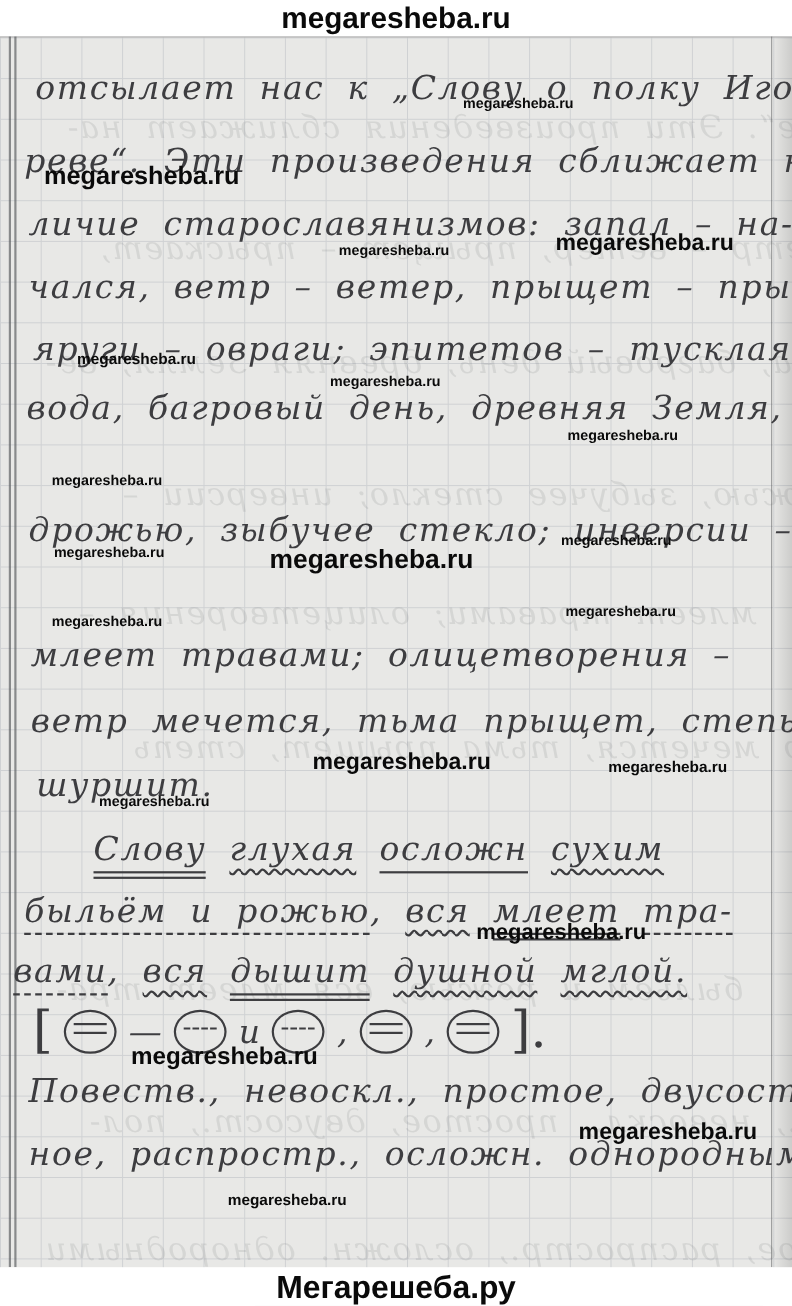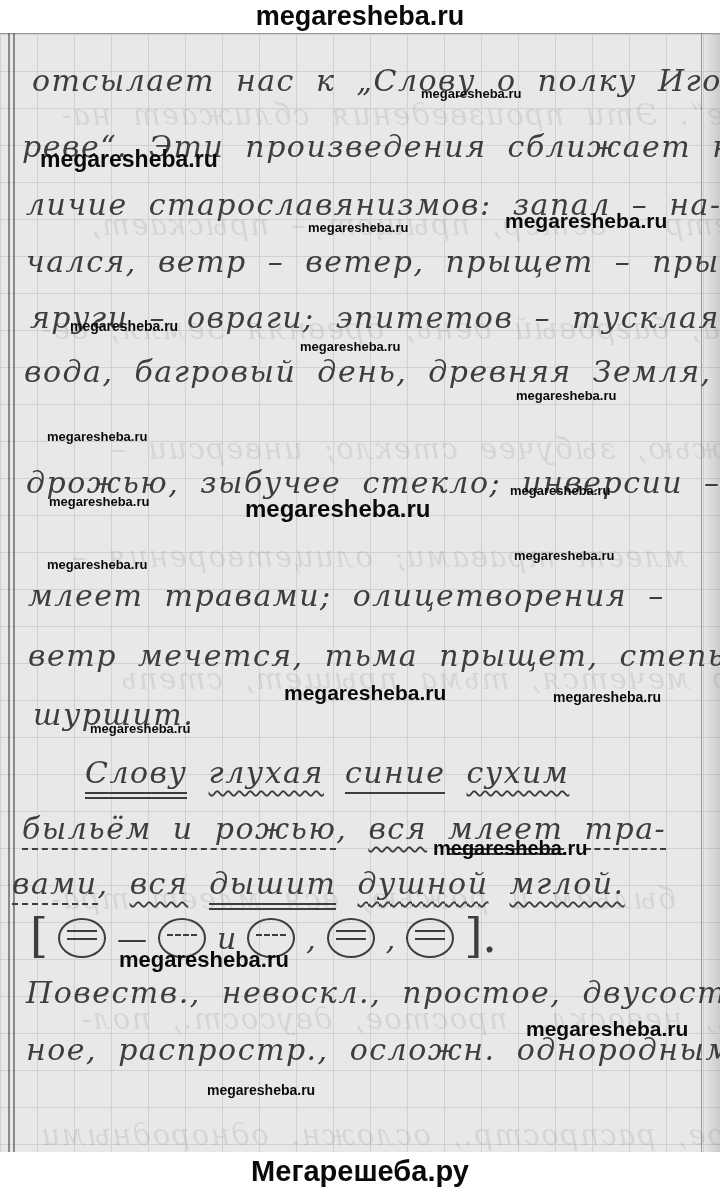--- a/index.html
+++ b/index.html
@@ -119,21 +119,21 @@
     <div class="hw-line" style="left: 32px; top: 60px;"><span class="seg">отсылает нас к „Слову о полку Иго-</span></div>
     <div class="hw-line" style="left: 22px; top: 126px;"><span class="seg">реве“. Эти произведения сближает на-</span></div>
     <div class="hw-line" style="left: 26px; top: 184px;"><span class="seg">личие старославянизмов: запал – на-</span></div>
     <div class="hw-line" style="left: 26px; top: 241px;"><span class="seg">чался, ветр – ветер, прыщет – прыскает,</span></div>
     <div class="hw-line" style="left: 30px; top: 297px;"><span class="seg">яруги – овраги; эпитетов – тусклая</span></div>
     <div class="hw-line" style="left: 24px; top: 351px;"><span class="seg">вода, багровый день, древняя Земля, ве-</span></div>
     <div class="hw-line" style="left: 26px; top: 462px;"><span class="seg">дрожью, зыбучее стекло; инверсии –</span></div>
     <div class="hw-line" style="left: 28px; top: 575px;"><span class="seg">млеет травами; олицетворения –</span></div>
     <div class="hw-line" style="left: 28px; top: 635px;"><span class="seg">ветр мечется, тьма прыщет, степь</span></div>
     <div class="hw-line" style="left: 33px; top: 694px;"><span class="seg">шуршит.</span></div>
-    <div class="hw-line" style="left: 85px; top: 752px;"><span class="seg u-double">Слову</span><span class="seg"> </span><span class="seg u-wavy">глухая</span><span class="seg"> </span><span class="seg u-single">синие</span><span class="seg"> </span><span class="seg u-wavy">сухим</span></div>
+    <div class="hw-line" style="left: 85px; top: 752px;"><span class="seg u-double">Слову</span><span class="seg"> </span><span class="seg u-wavy">глухая</span><span class="seg"> </span><span class="seg u-single">осложн</span><span class="seg"> </span><span class="seg u-wavy">сухим</span></div>
     <div class="hw-line" style="left: 22px; top: 808px;"><span class="seg u-dashed">быльём и рожью</span><span class="seg">, </span><span class="seg u-wavy">вся</span><span class="seg"> </span><span class="seg u-double">млеет</span><span class="seg"> </span><span class="seg u-dashed">тра-</span></div>
     <div class="hw-line" style="left: 12px; top: 863px;"><span class="seg u-dashed">вами</span><span class="seg">, </span><span class="seg u-wavy">вся</span><span class="seg"> </span><span class="seg u-double">дышит</span><span class="seg"> </span><span class="seg u-wavy">душной</span><span class="seg"> </span><span class="seg u-wavy">мглой.</span></div>
     <div class="hw-line" style="left: 26px; top: 972px;"><span class="seg">Повеств., невоскл., простое, двусост., пол-</span></div>
     <div class="hw-line" style="left: 26px; top: 1029px;"><span class="seg">ное, распростр., осложн. однородными</span></div>
   </div>
 
 <div class="scheme" id="scheme" style="left: 26px; top: 912px;">
     <span class="sch-br">[</span>
     <span class="sch-circle">
       <span class="bar solid1"></span>

